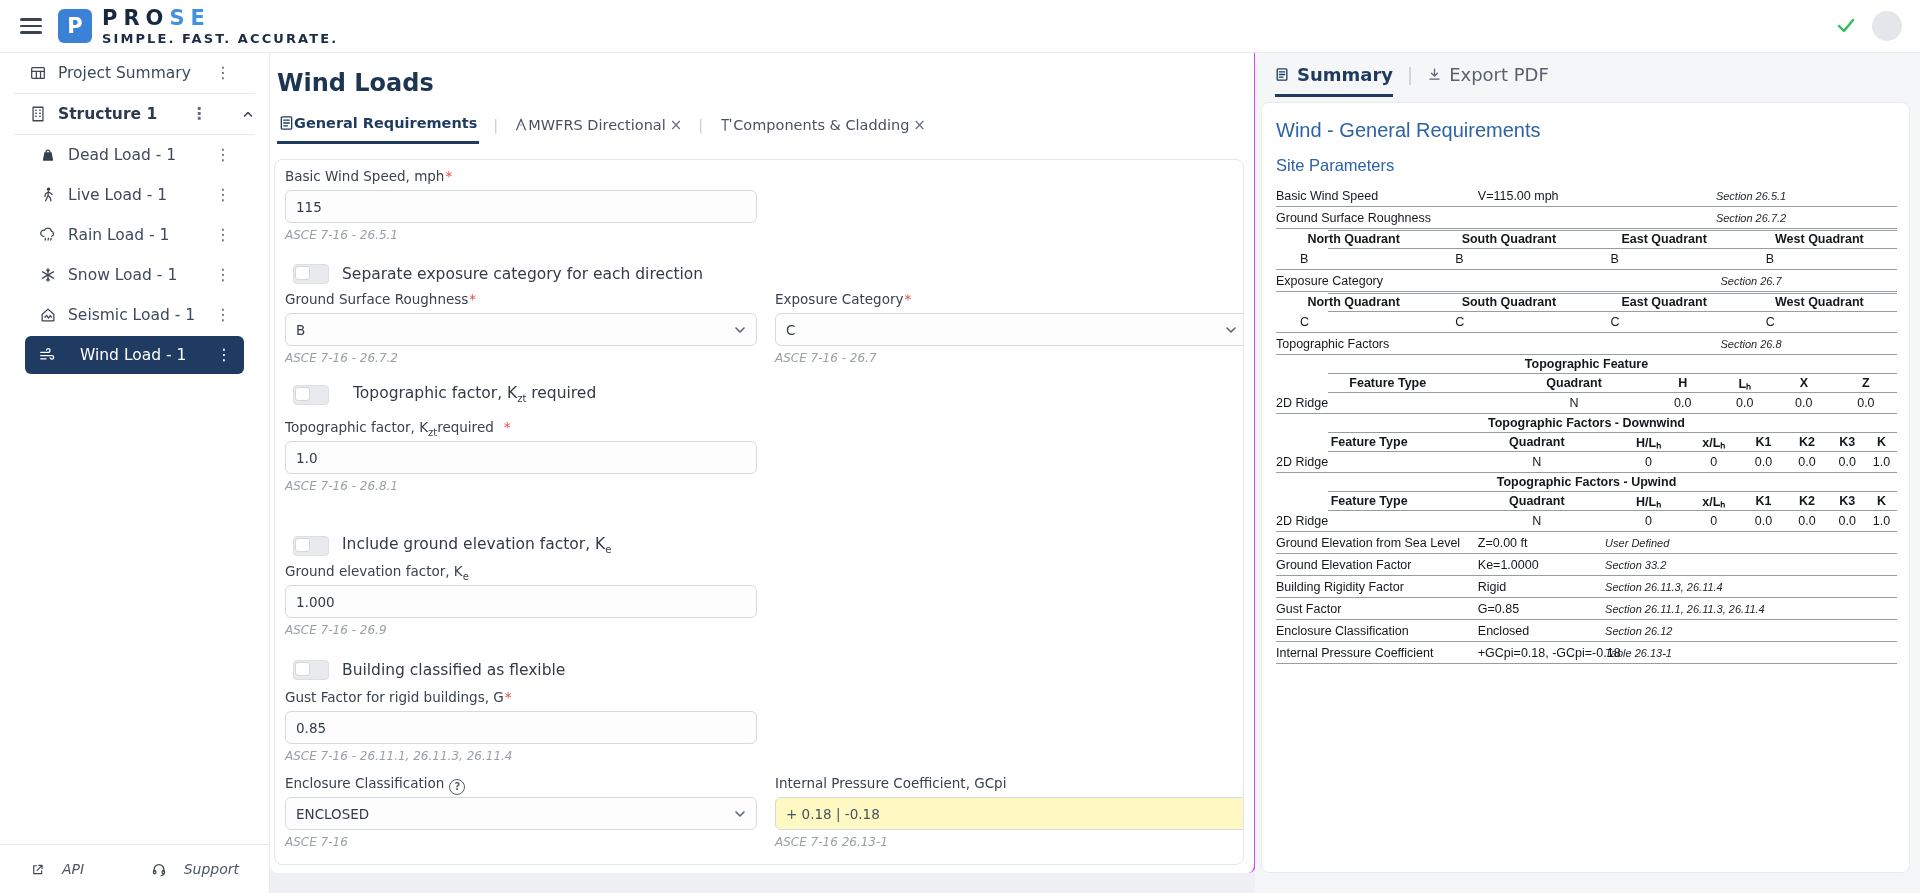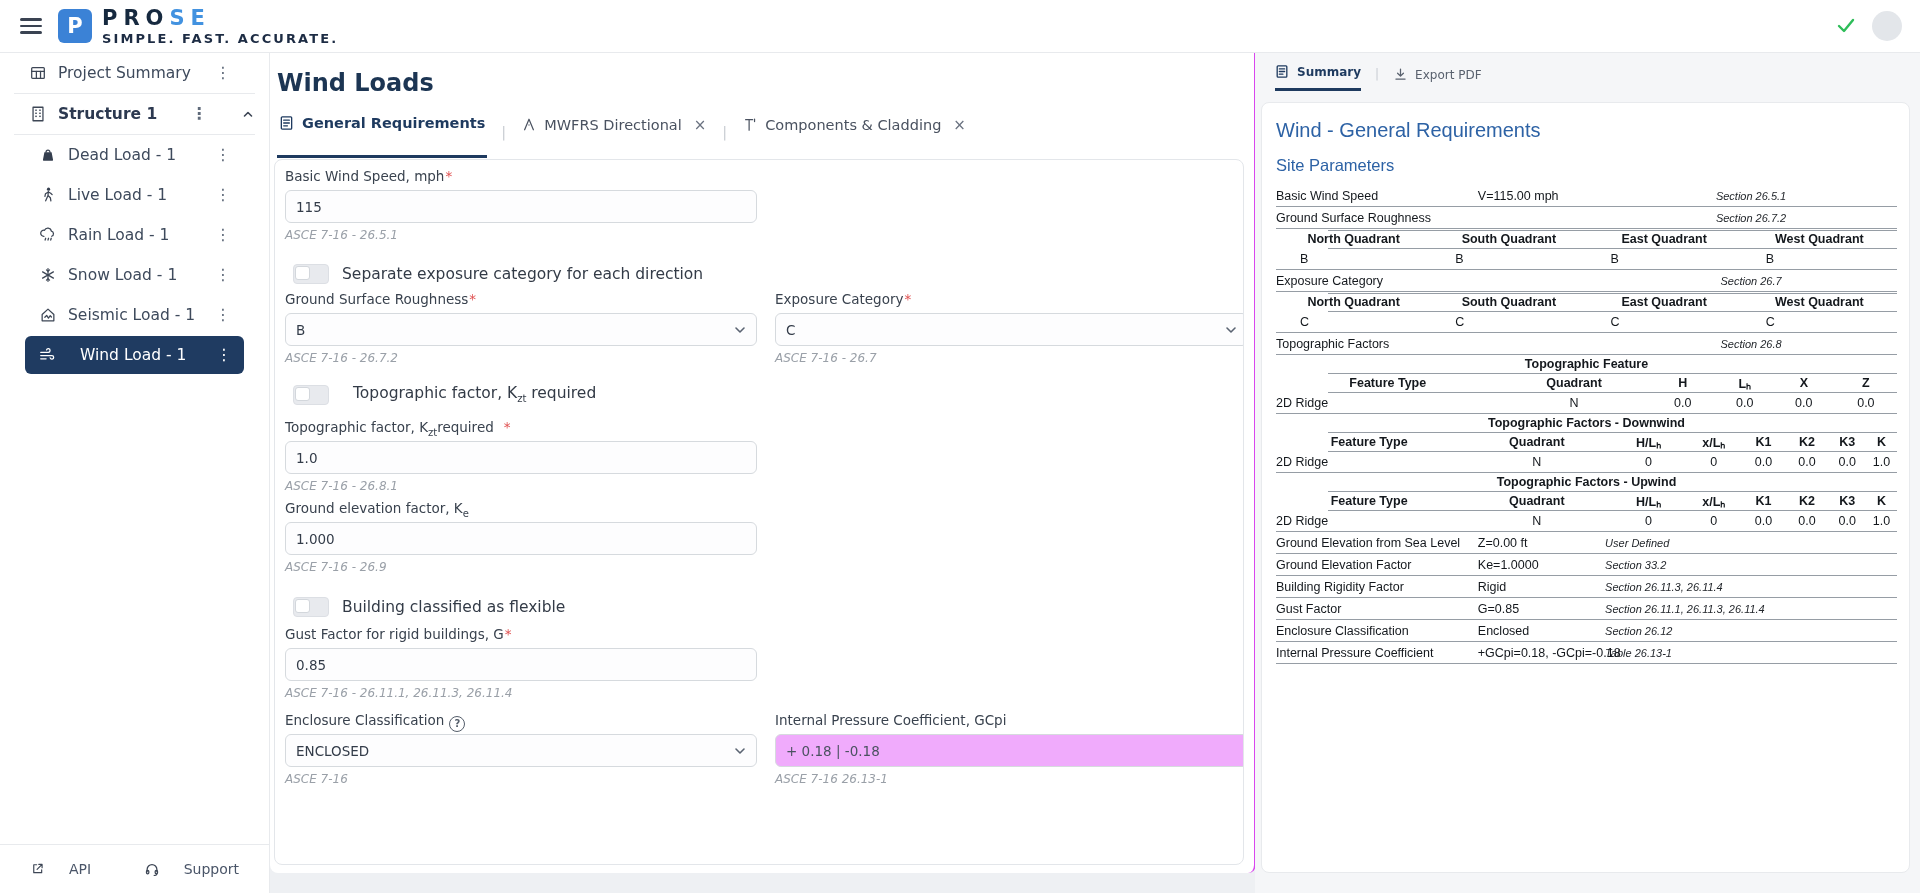--- a/index.html
+++ b/index.html
@@ -25,61 +25,61 @@
   .s-item.child .ig{margin-left:39px;}
   .s-item.bold{font-weight:700;color:#2c3950;}
   .kebab{position:absolute;right:38px;color:#5f6a7a;font-size:16px;line-height:1;}
   .chev-up{position:absolute;right:14px;width:14px;height:14px;}
   .s-div{height:1px;background:#e8eaed;margin:0 14px;}
   .s-sel{margin:1px 25px;width:219px;height:38px;border-radius:6px;background:#1f3b61;color:#fff;display:flex;align-items:center;font-size:15.5px;font-weight:400;position:relative;cursor:pointer;}
   .s-sel .ig{width:18px;height:18px;margin-left:13px;}
   .s-sel .lbl{margin-left:24px;}
   .s-sel .kebab{color:#fff;right:12px;}
   .s-foot{position:absolute;left:0;right:0;bottom:0;height:48px;border-top:1px solid #e8eaed;display:flex;align-items:center;justify-content:space-between;padding:0 30px 0 30px;color:#4a5568;font-size:14px;}
-  .s-foot .fitem{display:flex;gap:24px;cursor:pointer;}
+  .s-foot .fitem{display:flex;align-items:center;gap:17px;cursor:pointer;font-style:italic;}
 
   svg.ic{stroke:#3d4655;fill:none;stroke-width:1.4;stroke-linecap:round;stroke-linejoin:round;}
   svg.ic .fl{fill:#343e4e;stroke:none;}
   .s-sel svg.ic{stroke:#fff;}
 
   
   .main{position:absolute;top:53px;left:270px;width:984px;bottom:20px;background:#fff;border-right:2px solid #d946ef;border-radius:0 0 8px 8px;}
   .m-title{position:absolute;top:16px;left:7px;font-size:24px;font-weight:700;color:#1c3553;}
   .m-tabs{position:absolute;top:62px;left:7px;display:flex;align-items:center;font-size:14.5px;color:#4a5260;}
-  .m-tab{display:flex;align-items:center;gap:8px;padding:0 2px 24px 2px;cursor:pointer;}
+  .m-tab{display:flex;align-items:center;gap:0;padding:0 2px 10px 2px;cursor:pointer;}
   .m-tab.active{color:#1e3a5f;font-weight:700;border-bottom:3px solid #1e3a5f;}
   .t-sep{color:#c9cdd3;margin:0 14px 10px 14px;}
   .t-close{color:#6a7280;font-size:15px;margin-left:4px;cursor:pointer;}
   svg.tic{stroke:#4a5260;fill:none;stroke-width:1.4;stroke-linecap:round;stroke-linejoin:round;}
   .m-tab.active svg.tic{stroke:#1e3a5f;}
 
   .form-box{position:absolute;left:4px;right:10px;top:106px;bottom:8px;border:1px solid #e3e6ea;border-radius:8px;padding:8px 10px;box-sizing:border-box;overflow:hidden;}
   .f-label{font-size:13.5px;color:#39424e;height:18px;}
   .req{color:#e05252;margin-left:1px;}
   .req.spaced{margin-left:10px;}
   .inp{width:472px;height:33px;border:1px solid #d6dade;border-radius:6px;background:#fdfdfe;font-family:"DejaVu Sans",sans-serif;font-size:13.5px;color:#333c49;padding:0 10px;box-sizing:border-box;margin-top:4px;display:block;}
-  .inp.dis{background:#f0abfc;color:#4a5260;}
+  .inp.dis{background:#fef9c3;color:#4a5260;}
   .sel{width:472px;height:33px;border:1px solid #d6dade;border-radius:6px;background:#fdfdfe;font-size:13.5px;color:#333c49;padding:0 10px;box-sizing:border-box;margin-top:4px;display:flex;align-items:center;justify-content:space-between;cursor:pointer;}
   .hint{font-style:italic;font-size:12px;color:#9aa0a8;margin-top:5px;height:14px;}
   .tgl-row{display:flex;align-items:center;gap:13px;height:21px;}
   .toggle{width:34px;height:18px;background:#e8eaee;border:1px solid #dcdfe4;border-radius:4px;position:relative;flex:0 0 auto;margin-left:8px;cursor:pointer;}
   .toggle::after{content:"";position:absolute;left:1px;top:1px;width:15px;height:14px;background:#fff;border:1px solid #d3d7dc;border-radius:3px;box-sizing:border-box;}
   .tgl-lbl{font-size:15.5px;color:#333b47;}
   .two-col{display:flex;gap:18px;}
   .two-col .col{width:472px;}
   .two-col .col.c2w{width:473px;}
   .two-col .col.c2w .inp,.two-col .col.c2w .sel{width:473px;}
   sub{font-size:10px;}
   .help{display:inline-flex;width:14px;height:14px;border:1.3px solid #555e6b;border-radius:50%;color:#555e6b;font-size:10px;align-items:center;justify-content:center;margin-left:5px;vertical-align:-2px;font-weight:700;}
   .mt21{margin-top:21px;}.mt19{margin-top:19px;gap:24px;}.mt14{margin-top:14px;}.mt42{margin-top:42px;}
   .mt7{margin-top:7px;}.mt22{margin-top:22px;}.mt9{margin-top:9px;}.mt12{margin-top:12px;}
 
   
   .rpanel{position:absolute;top:53px;left:1255px;right:0;bottom:0;background:#f5f6f8;}
-  .r-tabs{position:absolute;top:11px;left:20px;display:flex;align-items:flex-end;font-size:12px;color:#59616e;}
+  .r-tabs{position:absolute;top:11px;left:20px;display:flex;align-items:flex-start;font-size:18px;color:#59616e;}
   .r-tab{display:flex;align-items:center;gap:8px;padding-bottom:9px;color:#1e3a5f;font-weight:700;border-bottom:3px solid #1e3a5f;cursor:pointer;}
   .r-exp{display:flex;align-items:center;gap:7px;padding-bottom:9px;cursor:pointer;}
   svg.ric{stroke:#59616e;fill:none;stroke-width:1.5;stroke-linecap:round;stroke-linejoin:round;}
   .r-tab svg.ric{stroke:#1e3a5f;}
   .sum-card{position:absolute;left:6px;right:10px;top:49px;bottom:20px;background:#fff;border:1px solid #e8eaed;border-radius:8px;padding:10px 12px;box-sizing:border-box;overflow:hidden;font-family:"Liberation Sans",sans-serif;}
   .sum-title{color:#2d62a5;font-size:20px;margin:6px 0 0 2px;}
   .sum-sec{color:#2d62a5;font-size:16.5px;margin:14px 0 10px 2px;}
   .stable{margin-left:2px;color:#14181d;font-size:12.5px;}
   .srow{display:flex;align-items:center;height:21px;border-bottom:1px solid #969da5;}
   .srow .c1{width:32.5%;}
@@ -298,20 +298,24 @@
 
       <div class="tgl-row mt19">
         <div class="toggle"></div>
         <span class="tgl-lbl"><span>Topographic factor, K</span><sub>zt</sub><span> required</span></span>
       </div>
 
       <div class="f-label mt14"><span>Topographic factor, K</span><sub>zt</sub><span>required</span><span class="req spaced">*</span></div>
       <input class="inp" value="1.0" style="">
       <div class="hint">ASCE 7-16 - 26.8.1</div>
 
+      <div class="tgl-row mt42">
+        <div class="toggle"></div>
+        <span class="tgl-lbl"><span>Include ground elevation factor, K</span><sub>e</sub></span>
+      </div>
 
       <div class="f-label mt7"><span>Ground elevation factor, K</span><sub>e</sub></div>
       <input class="inp" value="1.000" style="">
       <div class="hint">ASCE 7-16 - 26.9</div>
 
       <div class="tgl-row mt22">
         <div class="toggle"></div>
         <span class="tgl-lbl">Building classified as flexible</span>
       </div>
 

